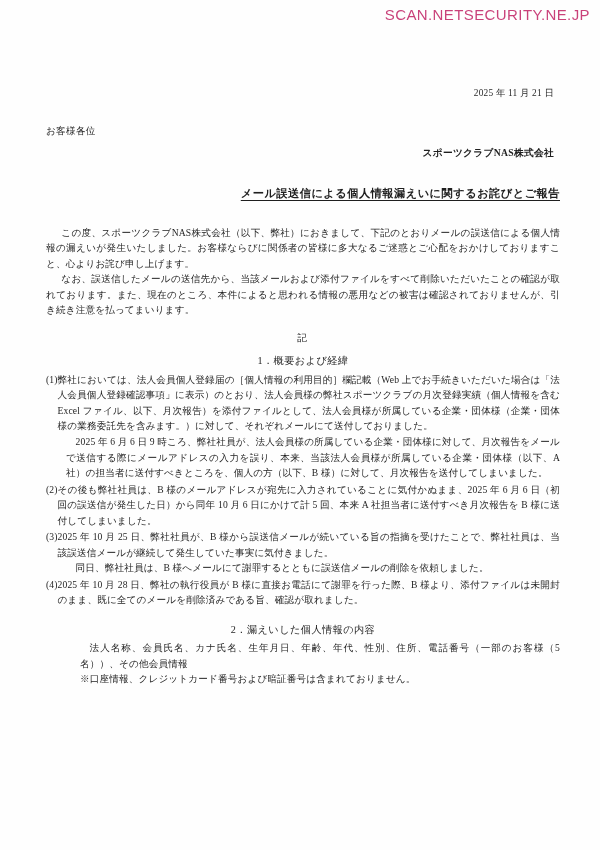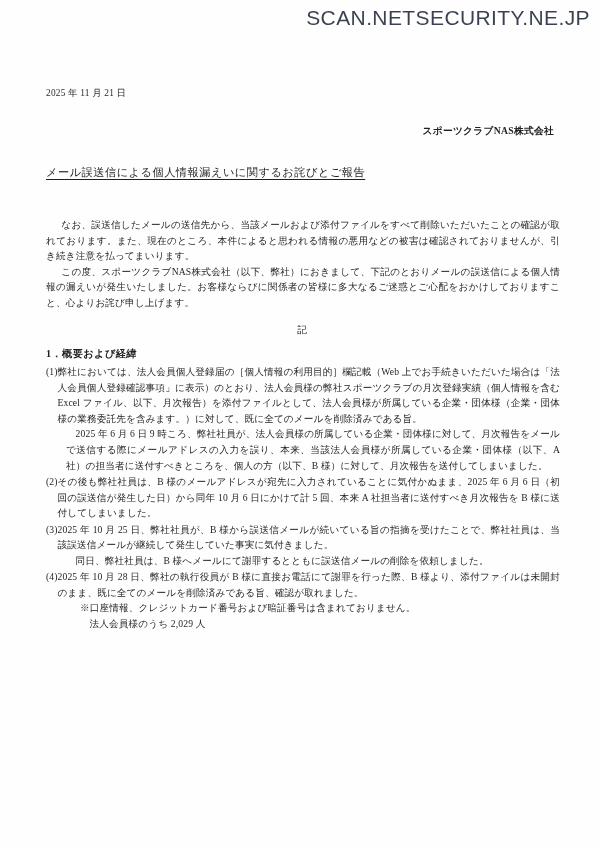--- a/index.html
+++ b/index.html
@@ -21,40 +21,40 @@
     inset: 0;
     background: #fefefe;
   }
 
   
   .watermark {
     position: absolute;
     top: 6px;
     right: 10px;
     font-family: "Liberation Sans", "DejaVu Sans", sans-serif;
-    font-size: 21px;
+    font-size: 15px;
     letter-spacing: 0.4px;
-    color: #0f172a;
+    color: #be185d;
     font-weight: 400;
     opacity: 0.82;
   }
 
   
   .doc {
     position: absolute;
     left: 46px;
     top: 86px;
     width: 514px;
     font-size: 9.6px;
     line-height: 1.62;
     color: #1f1f1f;
   }
 
   .date-line {
-    text-align: left;
+    text-align: right;
     font-size: 9.4px;
     color: #2a2a2a;
     letter-spacing: 0.2px;
     margin-bottom: 22px;
     padding-right: 6px;
   }
 
   .addressee {
     font-size: 9.6px;
     letter-spacing: 0.3px;
@@ -65,51 +65,52 @@
     text-align: right;
     font-size: 9.7px;
     letter-spacing: 0.3px;
     padding-right: 6px;
     margin-top: 6px;
     margin-bottom: 24px;
     font-weight: bold;
   }
 
   .doc-title {
-    text-align: left;
-    font-weight: normal;
+    text-align: right;
+    font-weight: bold;
     font-size: 11.2px;
     letter-spacing: 0.5px;
     text-decoration: underline;
     text-underline-offset: 3px;
-    margin-bottom: 36px;
+    margin-bottom: 22px;
   }
 
   p.para {
     margin: 0 0 0 0;
     text-align: justify;
     text-justify: inter-character;
     letter-spacing: 0.15px;
   }
   p.para.indent {
     text-indent: 1.6em;
   }
 
   .ki {
     text-align: center;
     margin: 12px 0 8px 0;
     font-size: 9.6px;
     letter-spacing: 2px;
   }
 
   .section-head {
-    font-weight: bold;
+    font-weight: normal;
     font-size: 10.2px;
     letter-spacing: 0.4px;
     margin: 6px 0 2px 0;
+    text-align: center;
   }
   .section-head.spaced {
     margin-top: 14px;
   }
 
   .item {
     display: flex;
     align-items: flex-start;
     margin-top: 1px;
   }
@@ -147,53 +148,55 @@
 <body>
 
 <div class="page">
 
   <div class="watermark">SCAN.NETSECURITY.NE.JP</div>
 
   <div class="doc">
 
     <div class="date-line">2025 年 11 月 21 日</div>
 
+    <div class="addressee">お客様各位</div>
 
     <div class="sender">スポーツクラブNAS株式会社</div>
 
     <div class="doc-title">メール誤送信による個人情報漏えいに関するお詫びとご報告</div>
 
+    <p class="para indent">この度、スポーツクラブNAS株式会社（以下、弊社）におきまして、下記のとおりメールの誤送信による個人情報の漏えいが発生いたしました。お客様ならびに関係者の皆様に多大なるご迷惑とご心配をおかけしておりますこと、心よりお詫び申し上げます。</p>
+
     <p class="para indent">なお、誤送信したメールの送信先から、当該メールおよび添付ファイルをすべて削除いただいたことの確認が取れております。また、現在のところ、本件によると思われる情報の悪用などの被害は確認されておりませんが、引き続き注意を払ってまいります。</p>
 
-    <p class="para indent">この度、スポーツクラブNAS株式会社（以下、弊社）におきまして、下記のとおりメールの誤送信による個人情報の漏えいが発生いたしました。お客様ならびに関係者の皆様に多大なるご迷惑とご心配をおかけしておりますこと、心よりお詫び申し上げます。</p>
-
     <div class="ki">記</div>
 
     <div class="section-head">1．概要および経緯</div>
 
     <div class="item">
       <span class="item-marker">(1)</span>
-      <span class="item-body">弊社においては、法人会員個人登録届の［個人情報の利用目的］欄記載（Web 上でお手続きいただいた場合は「法人会員個人登録確認事項」に表示）のとおり、法人会員様の弊社スポーツクラブの月次登録実績（個人情報を含む Excel ファイル、以下、月次報告）を添付ファイルとして、法人会員様が所属している企業・団体様（企業・団体様の業務委託先を含みます。）に対して、既に全てのメールを削除済みである旨。</span>
+      <span class="item-body">弊社においては、法人会員個人登録届の［個人情報の利用目的］欄記載（Web 上でお手続きいただいた場合は「法人会員個人登録確認事項」に表示）のとおり、法人会員様の弊社スポーツクラブの月次登録実績（個人情報を含む Excel ファイル、以下、月次報告）を添付ファイルとして、法人会員様が所属している企業・団体様（企業・団体様の業務委託先を含みます。）に対して、それぞれメールにて送付しておりました。</span>
     </div>
     <div class="sub-para">2025 年 6 月 6 日 9 時ころ、弊社社員が、法人会員様の所属している企業・団体様に対して、月次報告をメールで送信する際にメールアドレスの入力を誤り、本来、当該法人会員様が所属している企業・団体様（以下、A 社）の担当者に送付すべきところを、個人の方（以下、B 様）に対して、月次報告を送付してしまいました。</div>
 
     <div class="item">
       <span class="item-marker">(2)</span>
       <span class="item-body">その後も弊社社員は、B 様のメールアドレスが宛先に入力されていることに気付かぬまま、2025 年 6 月 6 日（初回の誤送信が発生した日）から同年 10 月 6 日にかけて計 5 回、本来 A 社担当者に送付すべき月次報告を B 様に送付してしまいました。</span>
     </div>
 
     <div class="item">
       <span class="item-marker">(3)</span>
       <span class="item-body">2025 年 10 月 25 日、弊社社員が、B 様から誤送信メールが続いている旨の指摘を受けたことで、弊社社員は、当該誤送信メールが継続して発生していた事実に気付きました。</span>
     </div>
     <div class="sub-para">同日、弊社社員は、B 様へメールにて謝罪するとともに誤送信メールの削除を依頼しました。</div>
 
     <div class="item">
       <span class="item-marker">(4)</span>
       <span class="item-body">2025 年 10 月 28 日、弊社の執行役員が B 様に直接お電話にて謝罪を行った際、B 様より、添付ファイルは未開封のまま、既に全てのメールを削除済みである旨、確認が取れました。</span>
     </div>
 
+    <div class="section-head spaced">2．漏えいした個人情報の内容</div>
+    <div class="body-indent first">法人名称、会員氏名、カナ氏名、生年月日、年齢、年代、性別、住所、電話番号（一部のお客様（5 名））、その他会員情報</div>
     <div class="body-indent">※口座情報、クレジットカード番号および暗証番号は含まれておりません。</div>
 
-    <div class="body-indent first">法人会員様のうち 2,029 人</div>
 
   </div>
 </div>
 
 </body></html>

